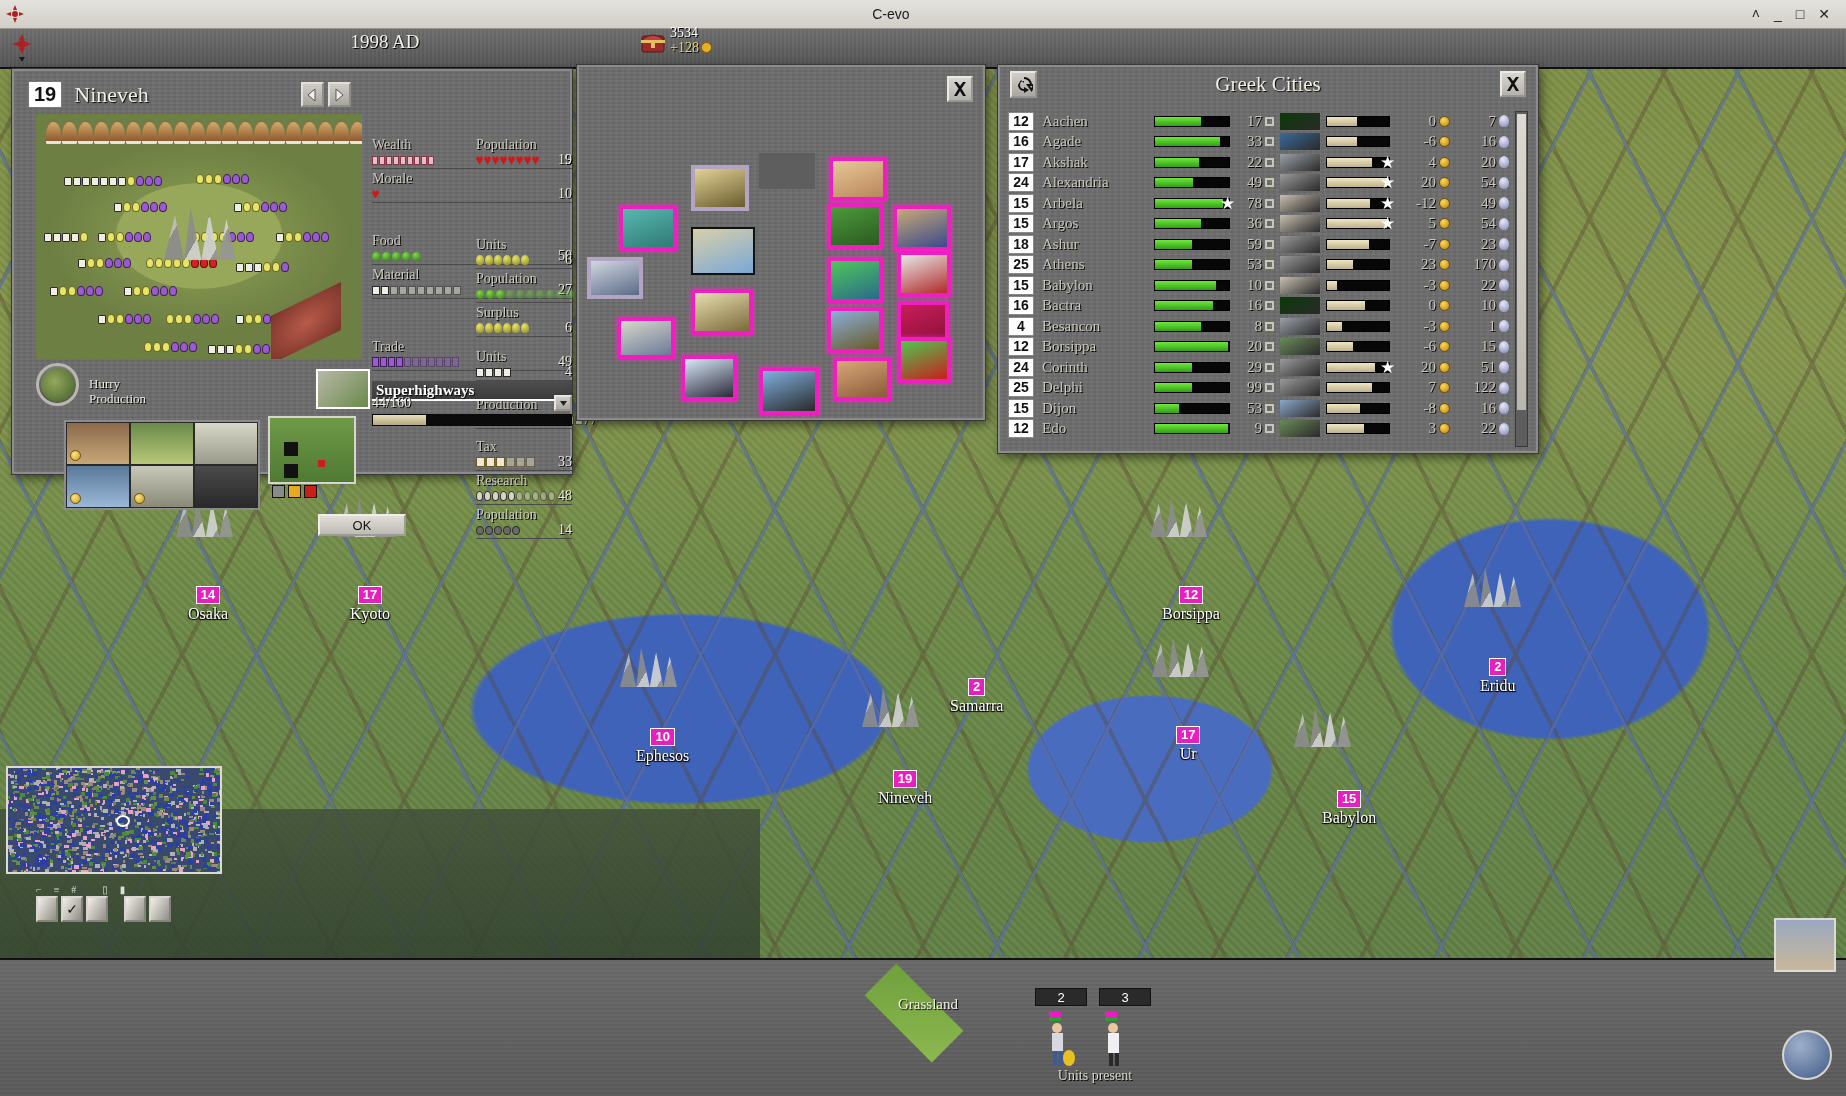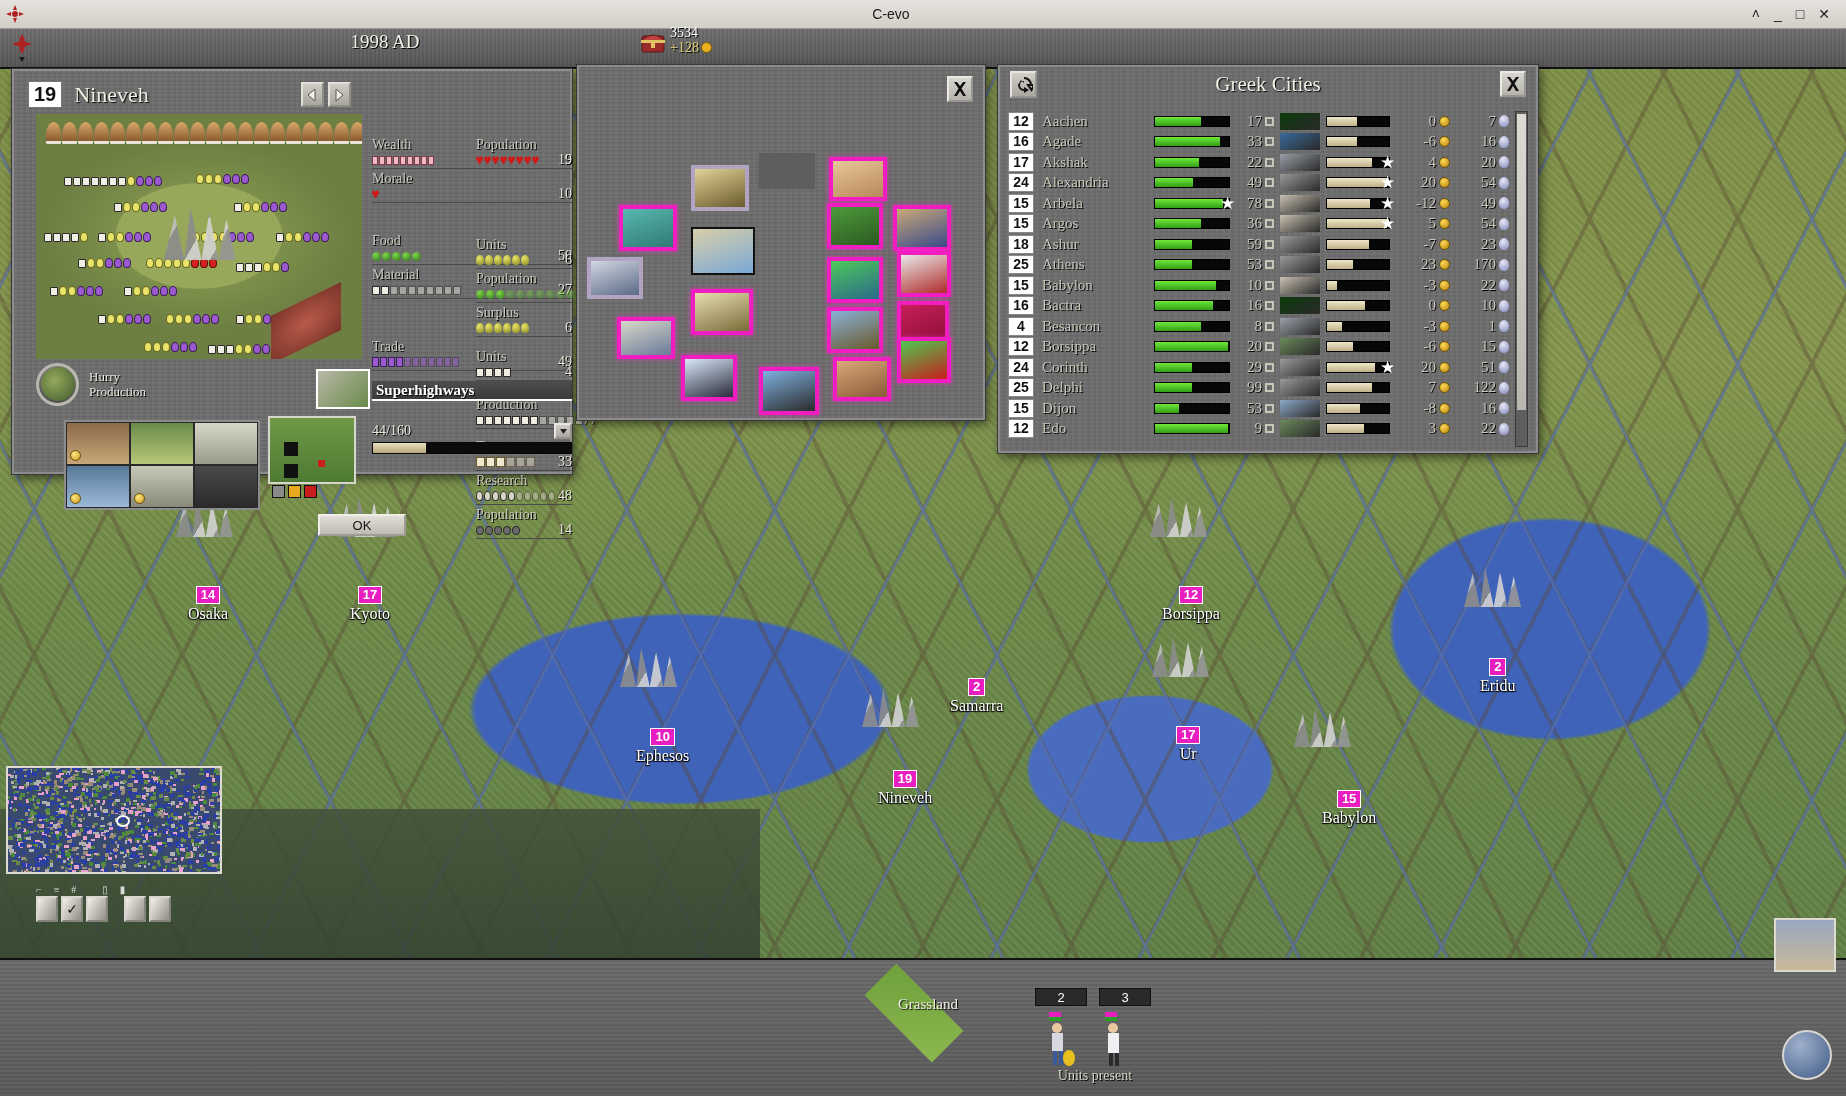--- a/index.html
+++ b/index.html
@@ -146,21 +146,21 @@
   .hut-row { position:absolute; left:10px; top:8px; display:flex; gap:1px; }
   .hut { width:15px; height:22px; background:linear-gradient(#d8a86c,#8a5a2e);
          border-radius:50% 50% 8% 8%/60% 60% 8% 8%; border-bottom:3px solid #e8e4d8; }
   .res-row { position:absolute; display:flex; gap:1px; align-items:center; }
   .res { width:8px; height:10px; border-radius:50% 50% 45% 45%; }
   .res.box { width:8px; height:9px; border-radius:1px; background:#f0ede4; border:1px solid #2b2b2b; }
   .res.y { background:#e8e46a; border:1px solid #6a6820; }
   .res.p { background:#9b5ad0; border:1px solid #3e2059; }
   .res.r { background:#d82020; border:1px solid #5e0c0c; }
 
-  .hurry-area { position:absolute; left:22px; top:291px; width:270px; height:44px; display:flex; align-items:center; gap:10px;}
+  .hurry-area { position:absolute; left:22px; top:291px; width:270px; height:44px; display:flex; align-items:flex-end; gap:10px;}
   .hurry-circle { width:43px; height:43px; border-radius:50%; background:linear-gradient(#7f7f7f,#4e4e4e);
     border:3px solid #b9b7ae; display:flex; align-items:center; justify-content:center; overflow:hidden; cursor:pointer; }
   .hurry-circle .inner { width:34px; height:34px; border-radius:50%;
      background: radial-gradient(circle at 40% 40%, #95a85c, #3d5a2a); }
   .hurry-text { font-size:13px; color:#e7e4d8; line-height:15px; text-shadow:1px 1px 0 #000; }
 
   .thumb-img {
     background:linear-gradient(#7fa0c8,#b9c6a0); border:2px solid #fff; display:block;
   }
   .improv-grid { position:absolute; left:50px; top:349px; width:196px; height:90px;
@@ -823,21 +823,21 @@
             </div>
             <div class="num">14</div>
           </div>
         </div>
       </div>
 
     <div class="prod-thumb thumb-img" style="background:linear-gradient(135deg,#b8b8a8,#6a8a4a);"></div>
     <div class="prod-sel">
       <span>Superhighways</span>
     </div>
-    <div style="position:absolute;left:358px;top:352px;width:200px;">
+    <div style="position:absolute;left:358px;top:324px;width:200px;">
       <div style="display:flex;align-items:center;justify-content:space-between;">
         <span style="font-size:14px;color:#e9e6da;text-shadow:1px 1px 0 #000;">44/160</span>
         <div style="width:18px;height:16px;background:linear-gradient(#d0cec7,#a9a7a0);border:2px outset #e8e6df;display:flex;align-items:center;justify-content:center;">
           <svg width="7" height="7" viewBox="0 0 7 7">
               <path d="M0 1 L7 1 L3.5 6 Z" fill="#222"></path>
             </svg>
         </div>
       </div>
       <div class="bar tan" style="margin-top:3px;">
           <i id="prodbar" style="width: 27%;"></i>

